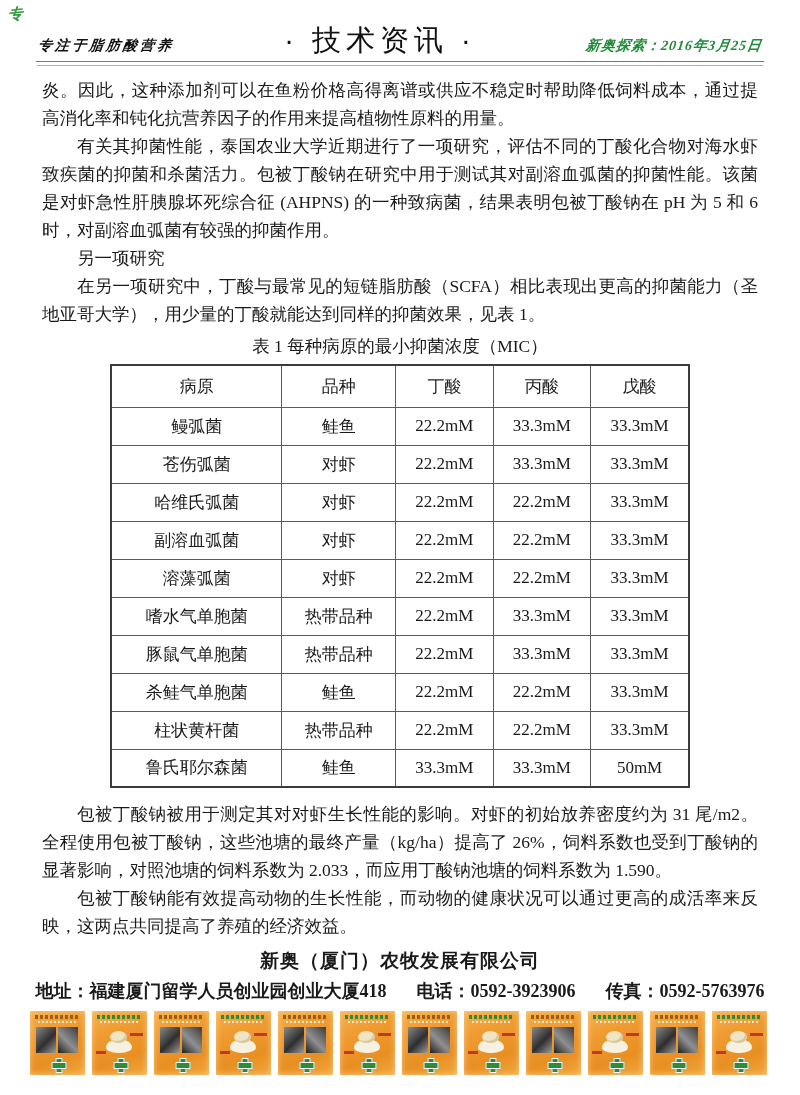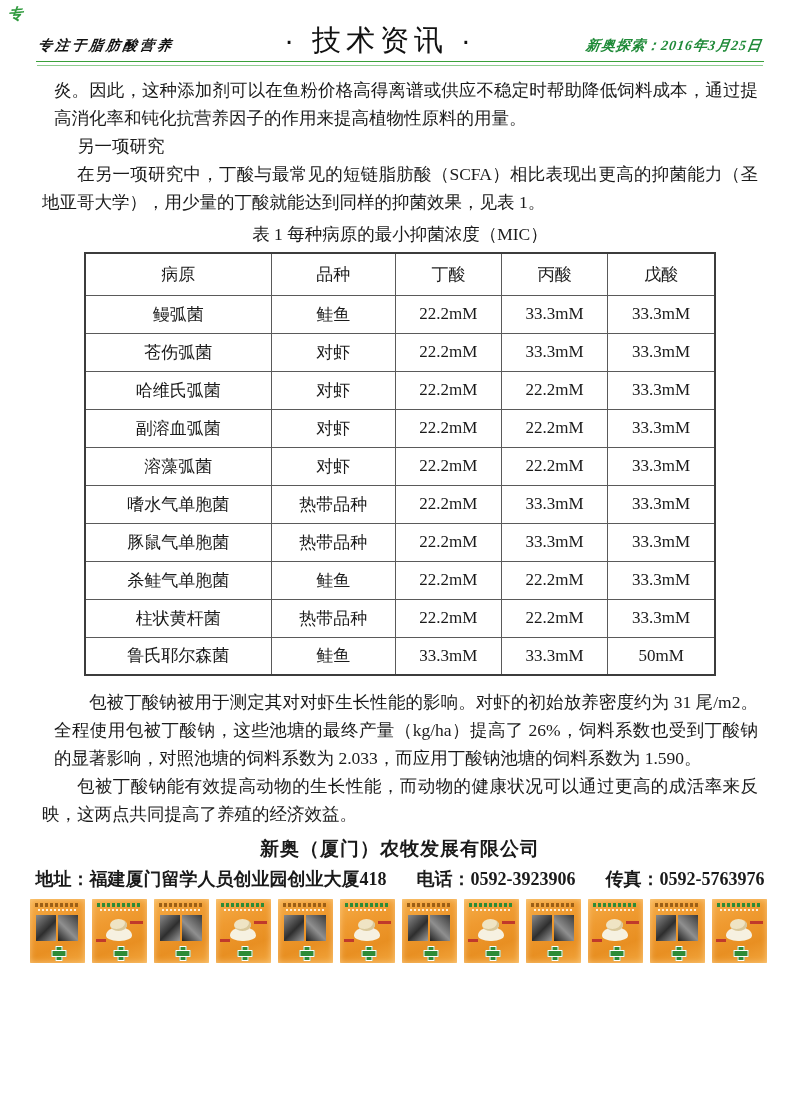--- a/index.html
+++ b/index.html
@@ -20,25 +20,25 @@
              font-weight:normal; letter-spacing:5px; color:#111; line-height:1; }
   .h-right { font-size:14px; font-weight:bold; font-style:italic; letter-spacing:1px;
              color:#1f8a38; transform:skewX(-8deg); }
   .header-rule { margin:6px 36px 0 36px; height:3px; background:#3aa03a;
                  border-bottom:2px solid #fff; box-shadow:0 3px 0 -1px #8fcb8f; }
 
   
   .content { margin:0 42px; }
   .para { font-size:17.5px; line-height:28px; text-align:justify; }
   .indent { text-indent:2em; }
-  .content .para:first-child { margin-top:12px;margin-left:12px; }
+  .content .para:first-child { margin-top:12px; }
 
   
   .tbl-caption { text-align:center; font-size:17.5px; margin:6px 0 6px 0; }
-  table.mic { width:632px; margin:0 auto; border-collapse:collapse; border:2px solid #3c3c3c; }
+  table.mic { width:580px; margin:0 auto; border-collapse:collapse; border:2px solid #3c3c3c; }
   table.mic th, table.mic td { border:1px solid #5a5a5a; text-align:center;
       font-weight:normal; font-size:17px; }
   table.mic th { height:42px; }
   table.mic td { height:38px; }
 
   .post { margin-top:8px; }
 
   
   .footer { text-align:center; margin-top:8px; }
   .company { font-family:"Liberation Sans","DejaVu Sans",sans-serif; font-size:19px;
@@ -82,20 +82,21 @@
 
   <div class="header">
     <div class="h-left">专注于脂肪酸营养</div>
     <div class="h-title">· 技术资讯 ·</div>
     <div class="h-right">新奥探索：2016年3月25日</div>
   </div>
   <div class="header-rule"></div>
 
   <div class="content">
     <p class="para">炎。因此，这种添加剂可以在鱼粉价格高得离谱或供应不稳定时帮助降低饲料成本，通过提高消化率和钝化抗营养因子的作用来提高植物性原料的用量。</p>
+    <p class="para indent">有关其抑菌性能，泰国农业大学近期进行了一项研究，评估不同的丁酸化合物对海水虾致疾菌的抑菌和杀菌活力。包被丁酸钠在研究中用于测试其对副溶血弧菌的抑菌性能。该菌是对虾急性肝胰腺坏死综合征 (AHPNS) 的一种致病菌，结果表明包被丁酸钠在 pH 为 5 和 6 时，对副溶血弧菌有较强的抑菌作用。</p>
     <p class="para indent">另一项研究</p>
     <p class="para indent">在另一项研究中，丁酸与最常见的短链脂肪酸（SCFA）相比表现出更高的抑菌能力（圣地亚哥大学），用少量的丁酸就能达到同样的抑菌效果，见表 1。</p>
 
     <div class="tbl-caption">表 1 每种病原的最小抑菌浓度（MIC）</div>
 
     <table class="mic">
       <thead>
         <tr>
           <th>病原</th>
           <th>品种</th>

